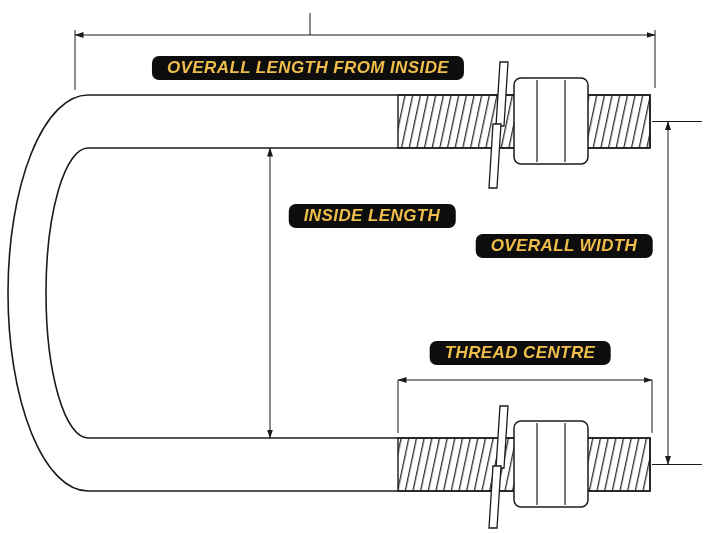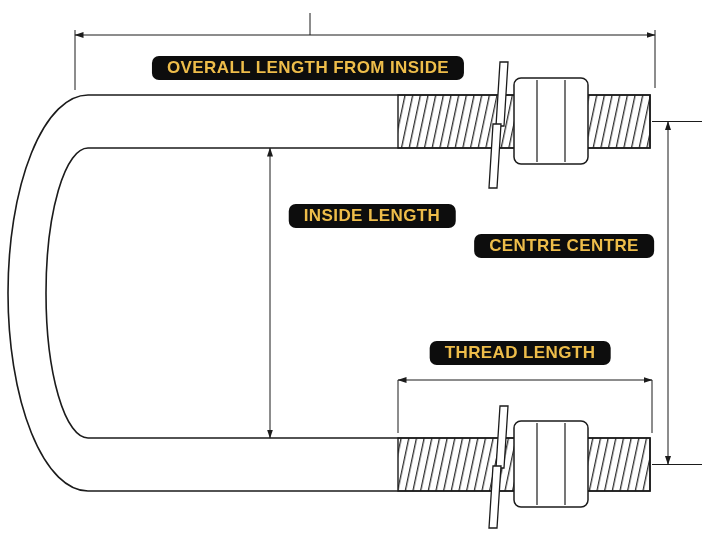--- a/index.html
+++ b/index.html
@@ -17,20 +17,21 @@
     transform:translateX(-50%);
     white-space:nowrap;
     background:var(--label-bg,#0d0d0d);
     color:var(--label-text,#eebd4a);
     font-size:17px;
     font-weight:700;
     letter-spacing:.4px;
     line-height:20px;
     padding:2px 15px;
     border-radius:7px;
+    font-style:italic;
   }
 </style>
 </head>
 <body>
 
 <div class="stage">
 
   <svg width="710" height="533" viewBox="0 0 710 533">
     <defs>
       <pattern id="threadHatch" patternUnits="userSpaceOnUse" width="7.5" height="70" patternTransform="rotate(12)">
@@ -91,15 +92,15 @@
 
     <g>
       <line class="ln" x1="398" y1="380" x2="398" y2="433" stroke-width="1"></line>
       <line class="ln" x1="652" y1="380" x2="652" y2="433" stroke-width="1"></line>
       <line class="ln" x1="398" y1="380" x2="652" y2="380" stroke-width="1" marker-start="url(#arr)" marker-end="url(#arr)"></line>
     </g>
   </svg>
 
   <div class="dim-label" style="left:308px;top:56px;">OVERALL LENGTH FROM INSIDE</div>
   <div class="dim-label" style="left:372px;top:204px;">INSIDE LENGTH</div>
-  <div class="dim-label" style="left:564px;top:234px;">CENTRE CENTRE</div>
-  <div class="dim-label" style="left:520px;top:341px;">THREAD LENGTH</div>
+  <div class="dim-label" style="left:564px;top:234px;">OVERALL WIDTH</div>
+  <div class="dim-label" style="left:520px;top:341px;">THREAD CENTRE</div>
 </div>
 
 </body></html>

